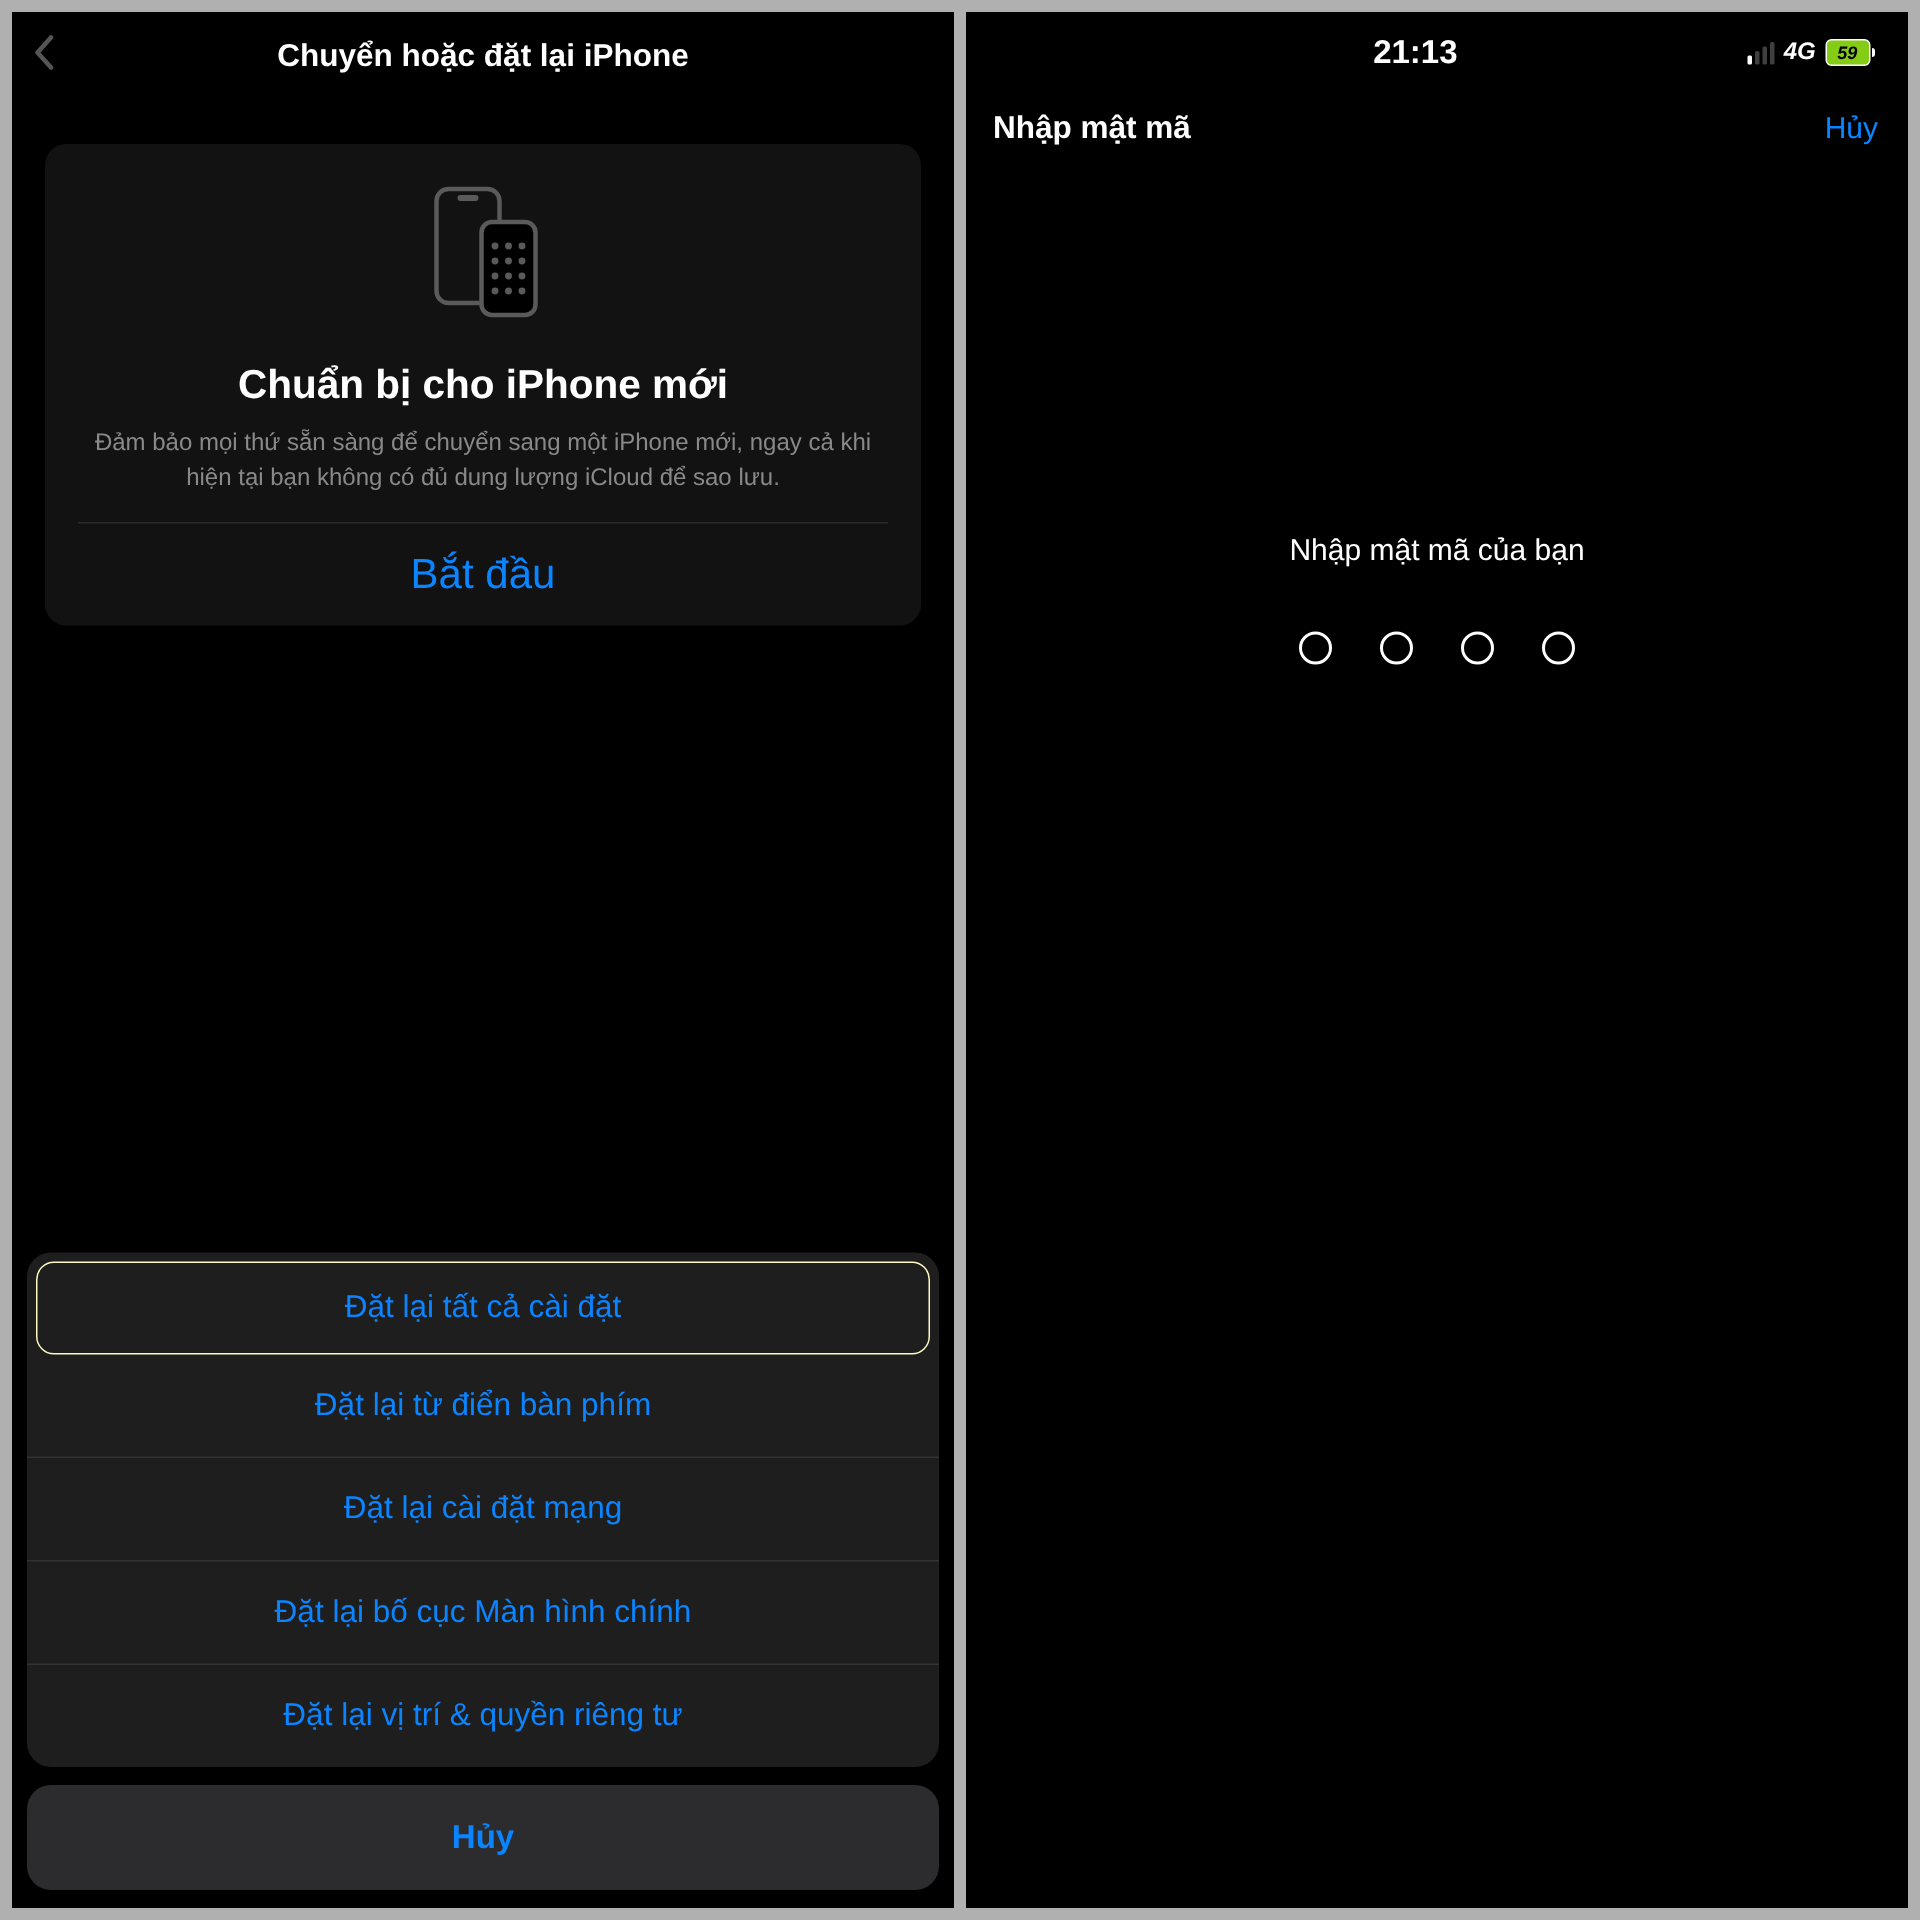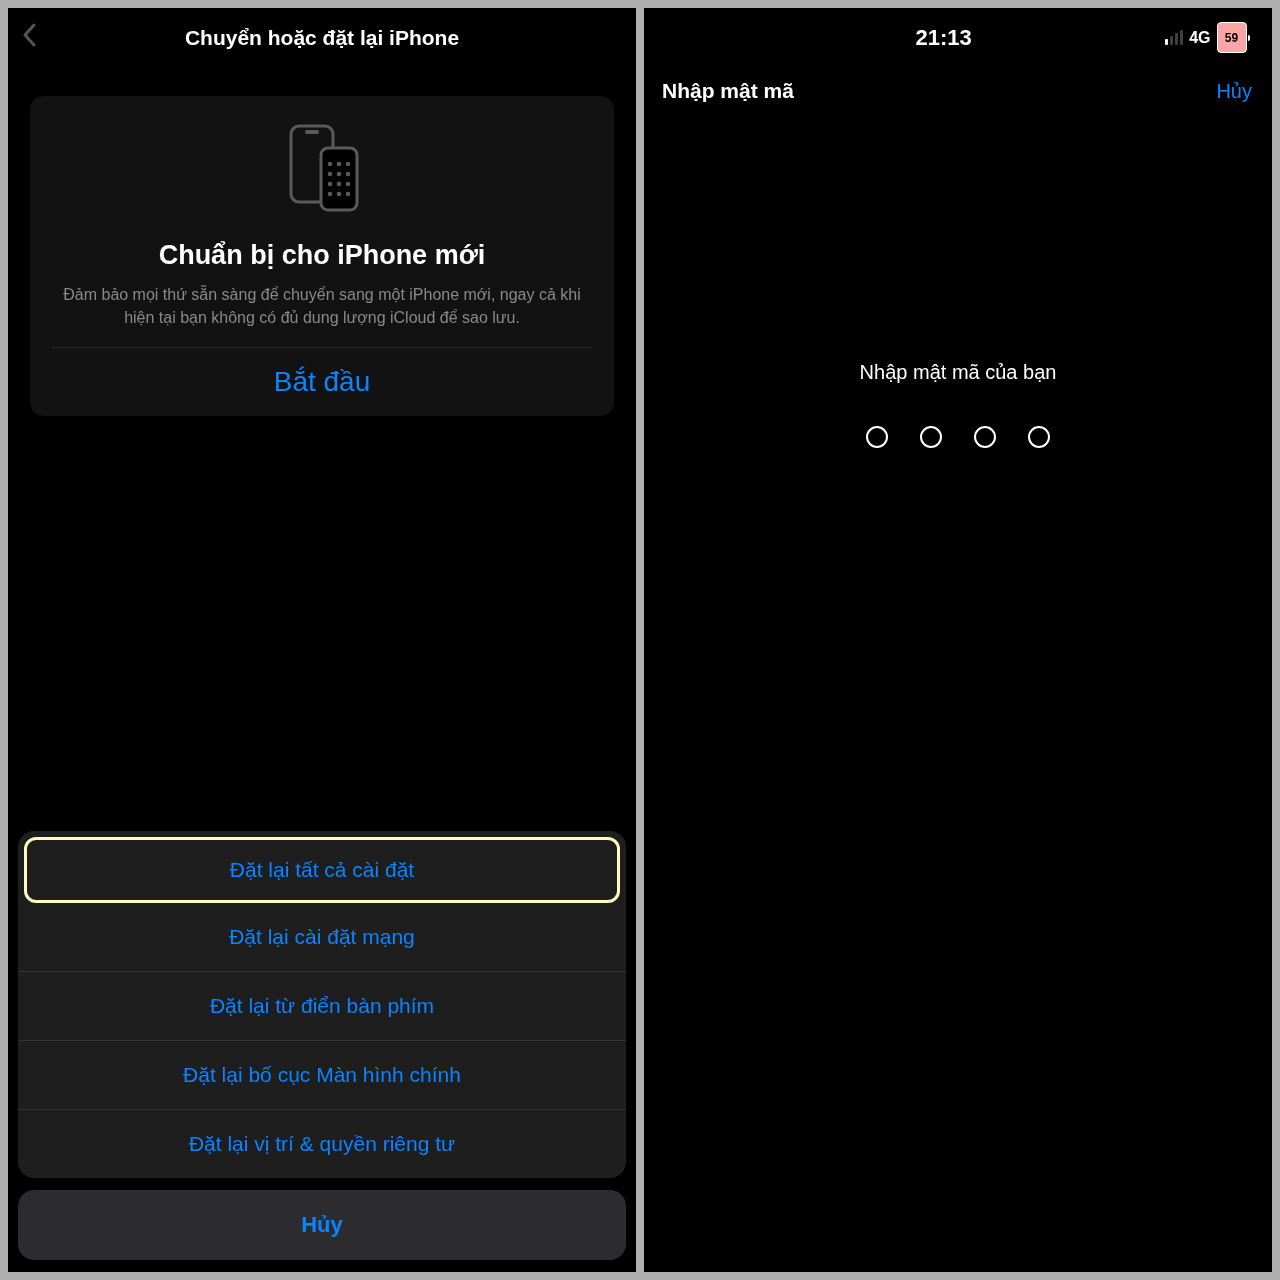--- a/index.html
+++ b/index.html
@@ -94,21 +94,21 @@
   }
   .sheet-item {
     color: #0a84ff;
     font-size: 21px;
     text-align: center;
     padding: 22px 10px;
     border-bottom: 1px solid #333;
   }
   .sheet-item:last-child { border-bottom: none; }
   .sheet-item.highlight {
-    border: 3px solid #fef9c3;
+    border: 1px solid #fef9c3;
     border-radius: 12px;
     margin: 6px 6px 0;
     padding: 18px 10px;
   }
   .sheet-cancel {
     background: #2c2c2e;
     border-radius: 16px;
     color: #0a84ff;
     font-size: 22px;
     font-weight: 600;
@@ -129,41 +129,42 @@
     flex: 1;
     text-align: center;
     padding-left: 56px;
   }
   .status-right {
     display: flex;
     align-items: center;
     gap: 6px;
     font-size: 16px;
     font-weight: 600;
+    font-style: italic;
   }
   .signal-bars {
     display: flex;
     align-items: flex-end;
     gap: 2px;
   }
   .bar { width: 3px; background: #3f3f3f; border-radius: 1px; }
   .bar.on { background: #fff; }
   .b1 { height: 6px; } .b2 { height: 9px; } .b3 { height: 12px; } .b4 { height: 15px; }
   .battery {
     display: inline-flex;
     align-items: center;
     position: relative;
   }
   .battery-body {
     width: 30px;
-    height: 31px;
+    height: 18px;
     border: 1.5px solid #fff;
     border-radius: 4px;
     position: relative;
-    background: #fca5a5;
+    background: #84cc16;
   }
   .battery-tip {
     width: 2.5px; height: 6px; background: #fff; border-radius: 0 2px 2px 0; margin-left: 1px;
   }
   .battery-text {
     position: absolute;
     left: 0; right: 0; top: 0; bottom: 0;
     display: flex; align-items: center; justify-content: center;
     font-size: 12px; font-weight: 700; color: #000;
   }
@@ -243,22 +244,22 @@
     <div class="card-desc">Đảm bảo mọi thứ sẵn sàng để chuyển sang một iPhone mới, ngay cả khi hiện tại bạn không có đủ dung lượng iCloud để sao lưu.</div>
     <div class="card-divider"></div>
     <div class="card-action">Bắt đầu</div>
   </div>
 
   <div class="sheet-spacer"></div>
 
   <div class="action-sheet">
     <div class="sheet-group">
       <div class="sheet-item highlight">Đặt lại tất cả cài đặt</div>
+      <div class="sheet-item">Đặt lại từ điển bàn phím</div>
       <div class="sheet-item">Đặt lại cài đặt mạng</div>
-      <div class="sheet-item">Đặt lại từ điển bàn phím</div>
       <div class="sheet-item">Đặt lại bố cục Màn hình chính</div>
       <div class="sheet-item">Đặt lại vị trí &amp; quyền riêng tư</div>
     </div>
     <div class="sheet-cancel">Hủy</div>
   </div>
 </div>
 
 <div class="screen">
   <div class="status-bar">
     <div class="status-time">21:13</div>

